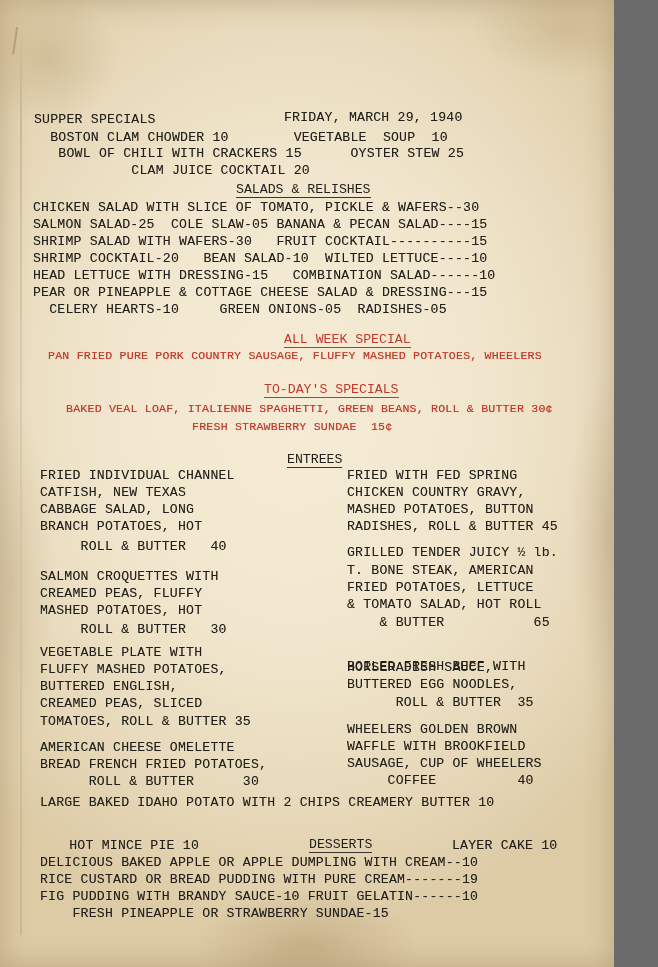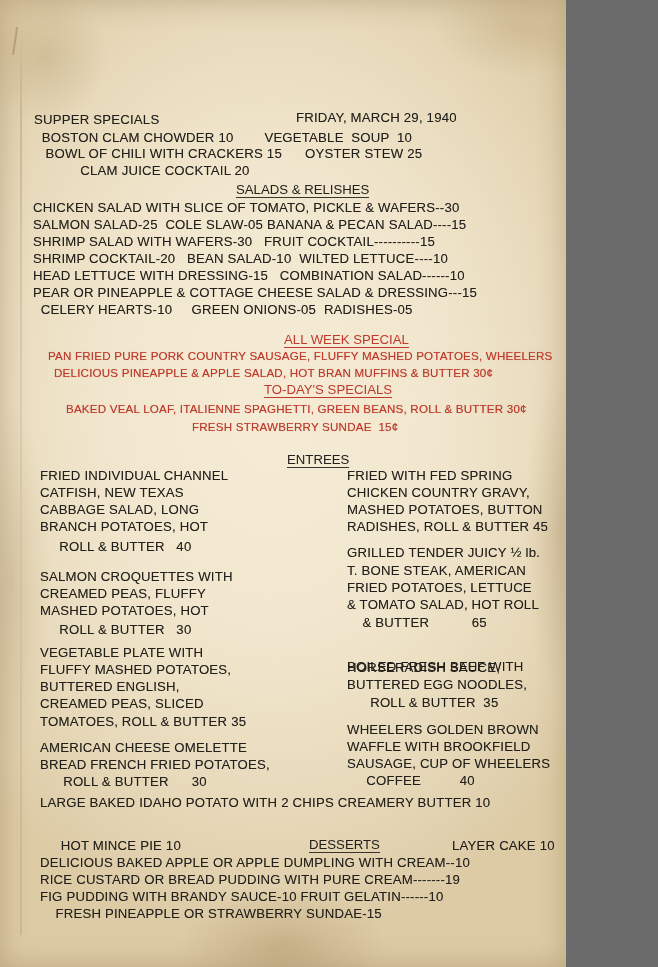--- a/index.html
+++ b/index.html
@@ -2,25 +2,25 @@
 <html><head>
 <meta charset="utf-8">
 <style>
   html, body {
     margin: 0;
     padding: 0;
     background: #6b6b6b;
   }
   #page {
     position: relative;
-    width: 566px;
+    width: 614px;
     height: 967px;
     overflow: hidden;
     background: #fef9c3;
-    font-family: Liberation Sans, sans-serif;
+    font-family: Liberation Mono, monospace;
   }
   
   .paper {
     position: absolute;
     inset: 0;
     background:
       radial-gradient(ellipse 70% 55% at 48% 42%, #f6ecd6 0%, #f1e6cd 45%, #e7d9ba 75%, #ddcba6 100%),
       linear-gradient(100deg, #e9dcbb 0%, #f4ead3 25%, #f3e8d0 70%, #e3d3ae 100%);
   }
   .paper-stains {
@@ -93,39 +93,38 @@
 
 <div id="page">
   <div class="paper"></div>
   <div class="paper-stains"></div>
   <div class="crease left-fold"></div>
   <div class="crease top-nick"></div>
 
   <div class="content">
 
     <div class="blk" style="left:34px; top:112px;">SUPPER SPECIALS</div>
-    <div class="blk" style="left:296px; top:110px;">FRIDAY, MARCH 29, 1940</div>
+    <div class="blk" style="left:284px; top:110px;">FRIDAY, MARCH 29, 1940</div>
 
     <div class="blk" style="left:34px; top:130px;">  BOSTON CLAM CHOWDER 10        VEGETABLE  SOUP  10</div>
     <div class="blk" style="left:34px; top:146px;">   BOWL OF CHILI WITH CRACKERS 15      OYSTER STEW 25</div>
     <div class="blk" style="left:34px; top:163px;">            CLAM JUICE COCKTAIL 20</div>
 
     <div class="headline" style="left:236px; top:182px;">SALADS &amp; RELISHES</div>
 
     <div class="blk" style="left:33px; top:200px;">CHICKEN SALAD WITH SLICE OF TOMATO, PICKLE &amp; WAFERS--30</div>
     <div class="blk" style="left:33px; top:217px;">SALMON SALAD-25  COLE SLAW-05 BANANA &amp; PECAN SALAD----15</div>
     <div class="blk" style="left:33px; top:234px;">SHRIMP SALAD WITH WAFERS-30   FRUIT COCKTAIL----------15</div>
     <div class="blk" style="left:33px; top:251px;">SHRIMP COCKTAIL-20   BEAN SALAD-10  WILTED LETTUCE----10</div>
     <div class="blk" style="left:33px; top:268px;">HEAD LETTUCE WITH DRESSING-15   COMBINATION SALAD------10</div>
     <div class="blk" style="left:33px; top:285px;">PEAR OR PINEAPPLE &amp; COTTAGE CHEESE SALAD &amp; DRESSING---15</div>
     <div class="blk" style="left:33px; top:302px;">  CELERY HEARTS-10     GREEN ONIONS-05  RADISHES-05</div>
 
     <div class="headline redline small" style="left:284px; top:332px;">ALL WEEK SPECIAL</div>
     <div class="blk red small" style="left:48px; top:349px;">PAN FRIED PURE PORK COUNTRY SAUSAGE, FLUFFY MASHED POTATOES, WHEELERS</div>
-    <div class="blk red small" style="left:54px; top:366px;">DELICIOUS PINEAPPLE &amp; APPLE SALAD, HOT BRAN MUFFINS &amp; BUTTER 30¢</div>
 
     <div class="headline redline small" style="left:264px; top:382px;">TO-DAY'S SPECIALS</div>
     <div class="blk red small" style="left:66px; top:402px;">BAKED VEAL LOAF, ITALIENNE SPAGHETTI, GREEN BEANS, ROLL &amp; BUTTER 30¢</div>
     <div class="blk red small" style="left:192px; top:420px;">FRESH STRAWBERRY SUNDAE  15¢</div>
 
     <div class="headline" style="left:287px; top:452px;">ENTREES</div>
 
     <div class="blk" style="left:40px; top:468px;">FRIED INDIVIDUAL CHANNEL</div>
     <div class="blk" style="left:40px; top:485px;">CATFISH, NEW TEXAS</div>
     <div class="blk" style="left:40px; top:502px;">CABBAGE SALAD, LONG</div>

